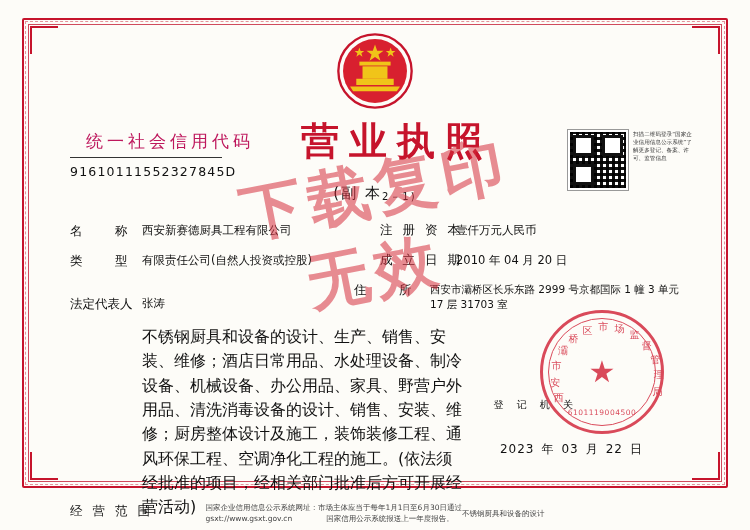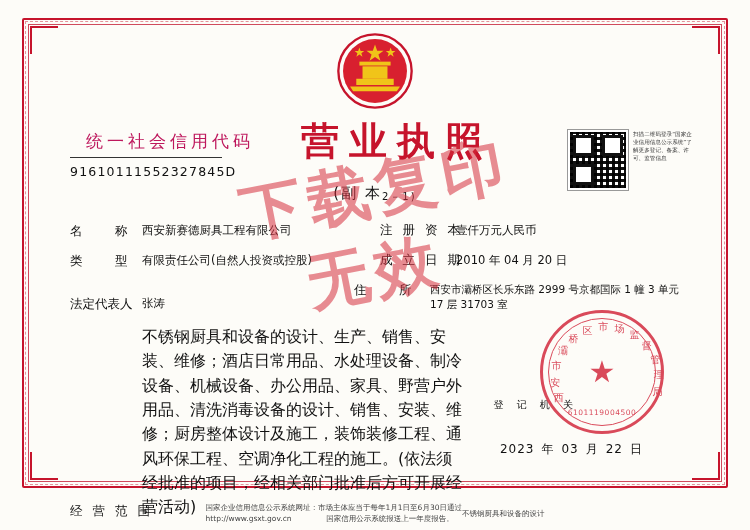--- a/index.html
+++ b/index.html
@@ -433,21 +433,21 @@
     <div class="seal-bottom">6101119004500</div>
   </div>
 
   <div class="date-line">
     <span class="num">2023</span><span class="cn">年</span><span class="num">03</span><span class="cn">月</span><span class="num">22</span><span class="cn">日</span>
   </div>
 
   <div class="footer">
     <div class="footer-col left">
       <div>国家企业信用信息公示系统网址：</div>
-      <div>http://www.gsxt.gov.cn</div>
+      <div>gsxt://www.gsxt.gov.cn</div>
     </div>
     <div class="footer-col mid">
       <div>市场主体应当于每年1月1日至6月30日通过</div>
       <div>国家信用公示系统报送上一年度报告。</div>
     </div>
     <div class="footer-col right">
       <div>不锈钢厨具和设备的设计</div>
     </div>
   </div>
 

